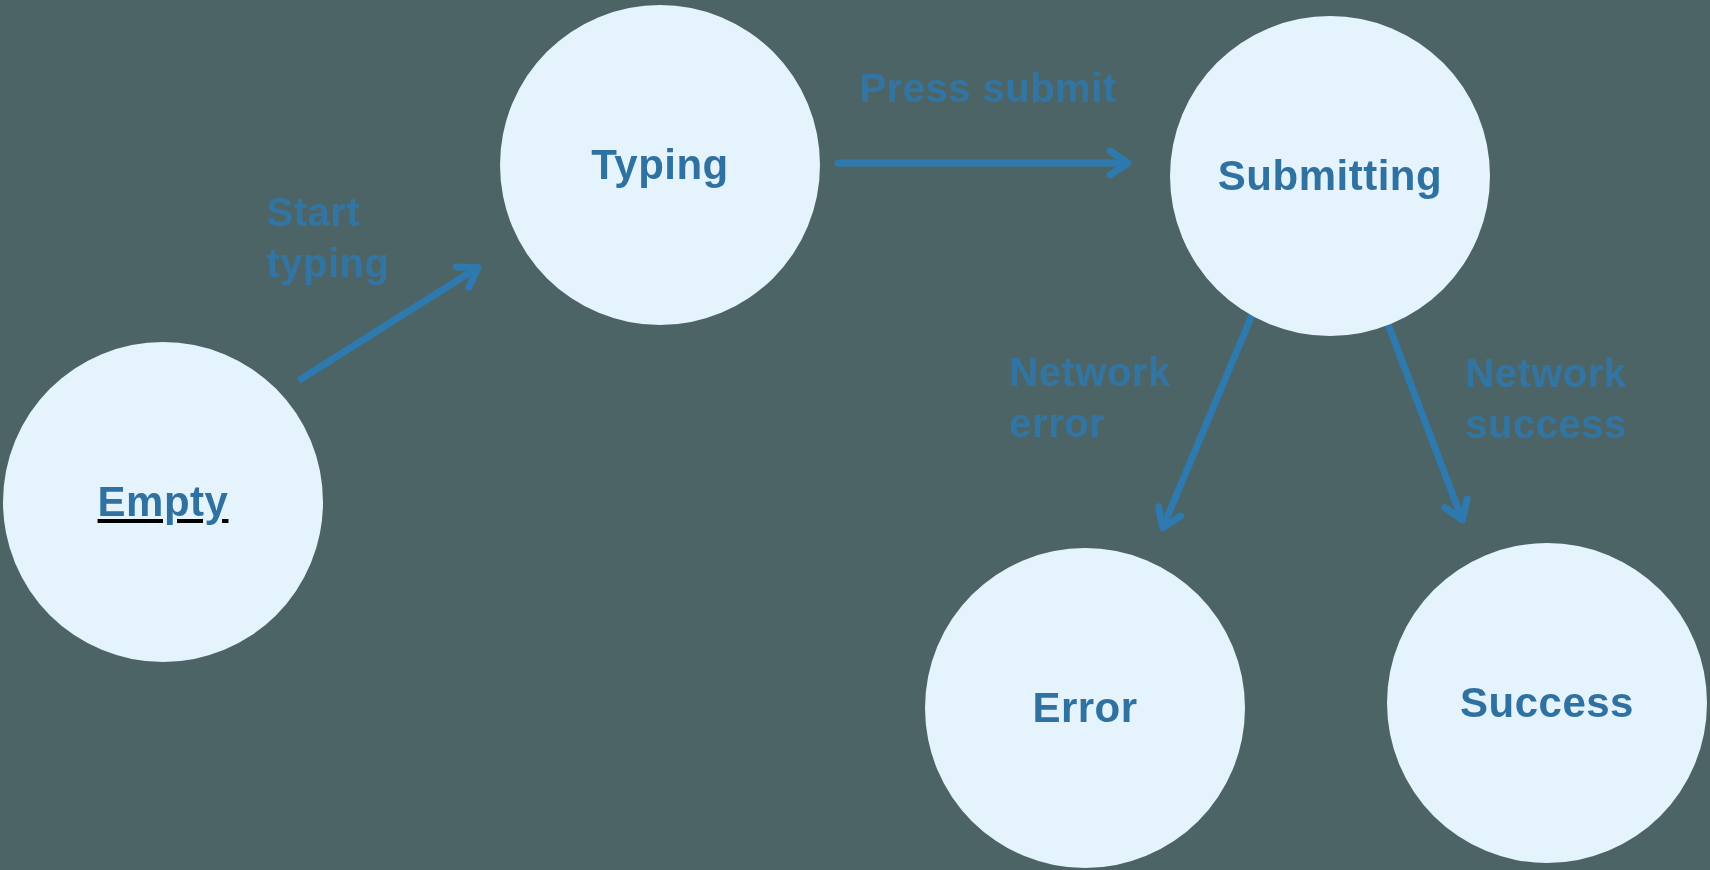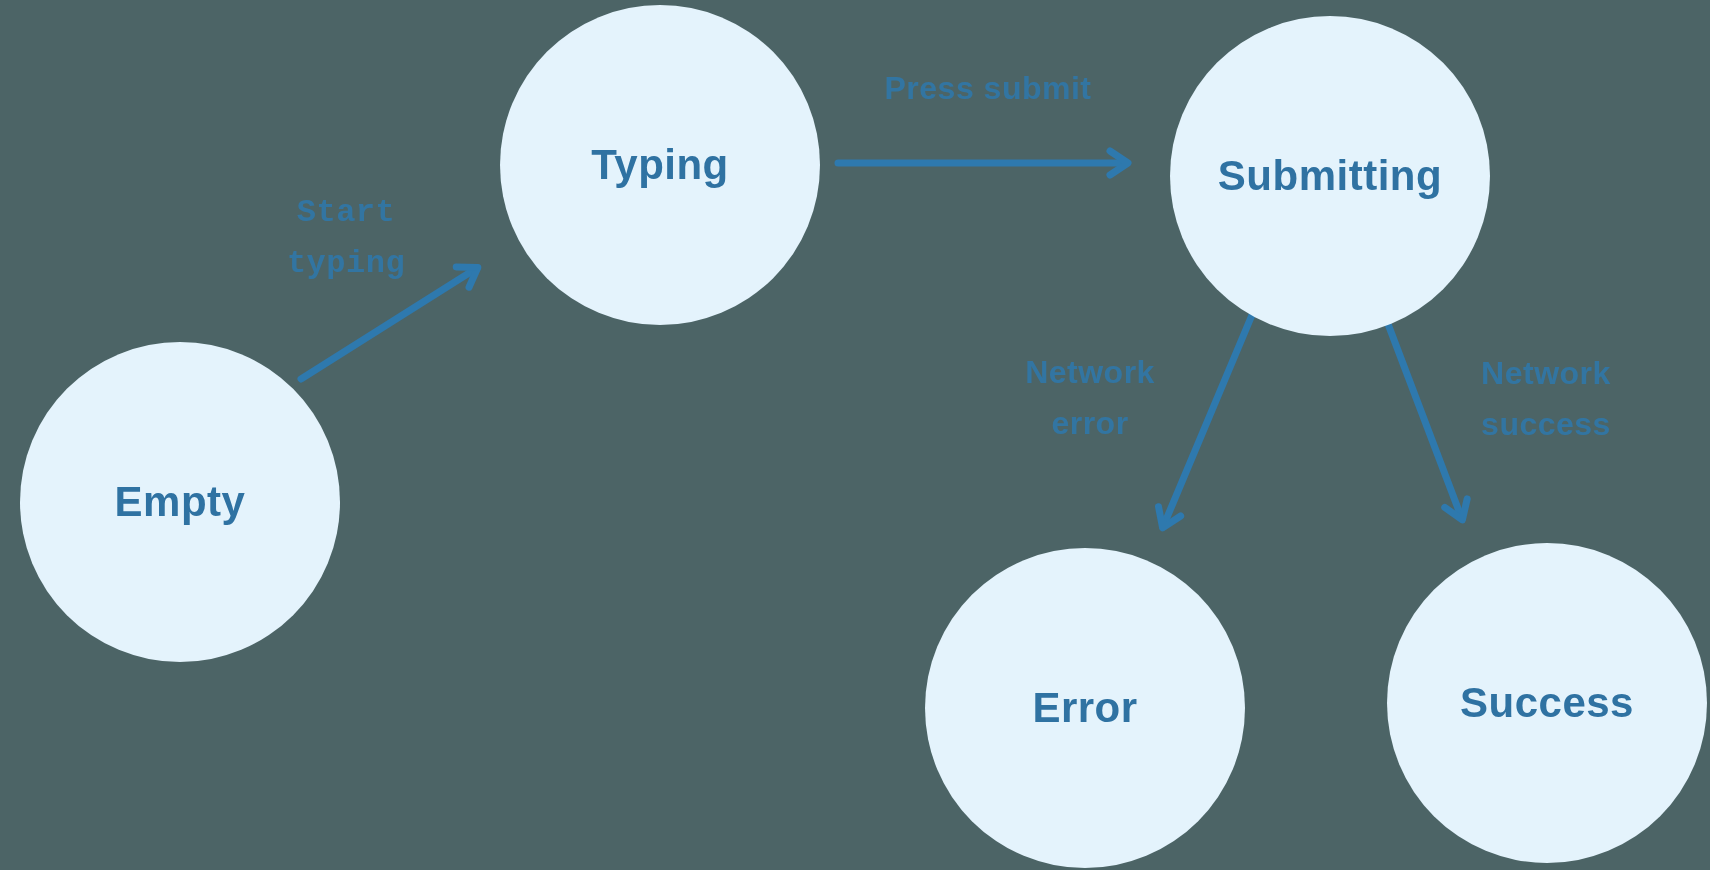--- a/index.html
+++ b/index.html
@@ -60,24 +60,24 @@
     font-size: 42px;
     font-weight: 600;
     letter-spacing: 0.5px;
     white-space: nowrap;
   }
   .edge-label {
     position: absolute;
     transform: translate(-50%, -50%);
     color: var(--edge-label);
     opacity: 0.92;
-    font-size: 32px;
+    font-size: 40px;
     font-weight: 600;
     line-height: 51px;
-    text-align: center;
+    text-align: left;
     white-space: nowrap;
     letter-spacing: 0.5px;
   }
 </style>
 </head>
 <body>
 
 <div class="stage">
 
   <svg class="edges-layer" width="1710" height="870" viewBox="0 0 1710 870">
@@ -85,41 +85,41 @@
       <marker id="arrowhead" markerUnits="userSpaceOnUse" markerWidth="60" markerHeight="60" refX="0" refY="0" orient="auto" viewBox="-30 -30 60 60">
         <path class="arrow-head-path" d="M -17 -12 L 1 0 L -17 12"></path>
       </marker>
     </defs>
     <path class="edge-line" d="M 301 379 L 477 268" marker-end="url(#arrowhead)"></path>
     <path class="edge-line" d="M 838 163 L 1127 163" marker-end="url(#arrowhead)"></path>
     <path class="edge-line" d="M 1252 315 L 1163 527" marker-end="url(#arrowhead)"></path>
     <path class="edge-line" d="M 1388 324 L 1462 519" marker-end="url(#arrowhead)"></path>
   </svg>
 
-  <div class="node" style="left:20px; top:342px;">
+  <div class="node" style="left:3px; top:342px;text-decoration:underline;">
     <span class="node-label">Empty</span>
   </div>
 
   <div class="node" style="left:500px; top:5px;">
     <span class="node-label">Typing</span>
   </div>
 
   <div class="node" style="left:1170px; top:16px;">
     <span class="node-label">Submitting</span>
   </div>
 
   <div class="node" style="left:925px; top:548px;">
     <span class="node-label">Error</span>
   </div>
 
   <div class="node" style="left:1387px; top:543px;">
     <span class="node-label">Success</span>
   </div>
 
-  <div class="edge-label" style="left:346px; top:238px;font-family:Liberation Mono, monospace;">
+  <div class="edge-label" style="left:328px; top:238px;">
     <div>Start</div>
     <div>typing</div>
   </div>
 
   <div class="edge-label" style="left:988px; top:88px;">
     <div>Press submit</div>
   </div>
 
   <div class="edge-label" style="left:1090px; top:398px;">
     <div>Network</div>

